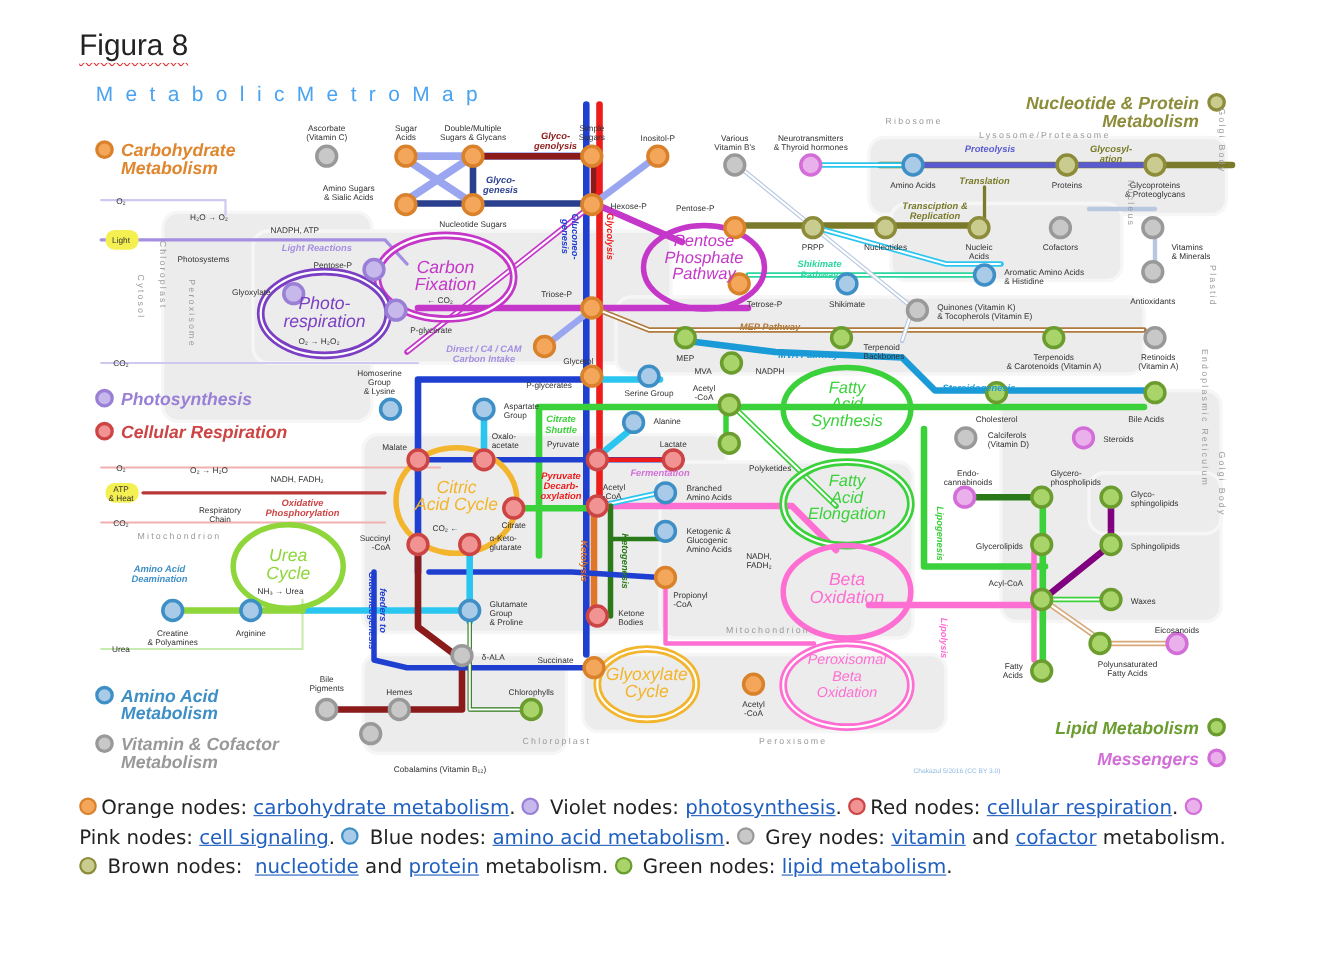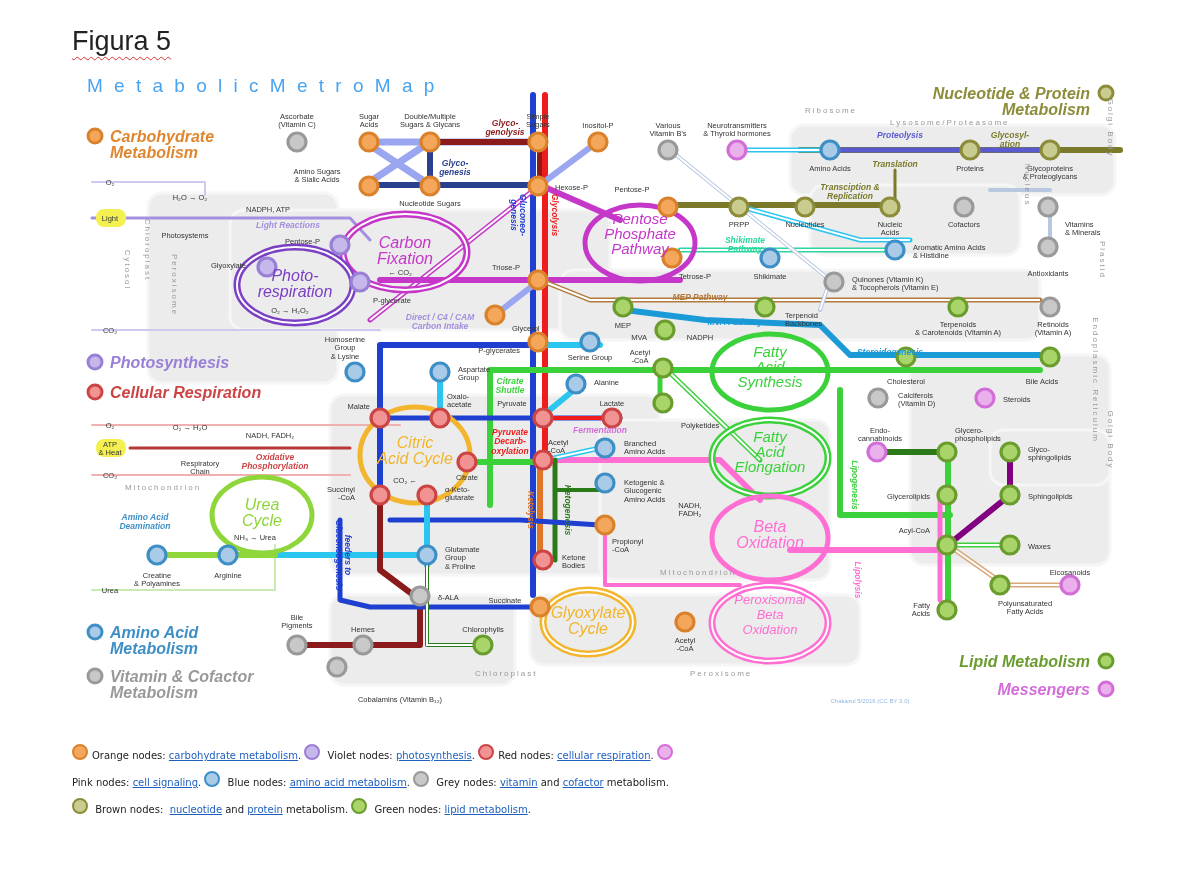--- a/index.html
+++ b/index.html
@@ -1,27 +1,27 @@
 <!DOCTYPE html>
 <html><head>
 <meta charset="utf-8">
 <style>
   html, body { margin: 0; padding: 0; background: #ffffff; }
   body { width: 1199px; height: 891px; position: relative; overflow: hidden; font-family: "Liberation Sans", sans-serif; }
   #fig-title { position: absolute; left: 72px; top: 26px; font-size: 27px; color: #222; font-family: "Liberation Sans", sans-serif; text-decoration: underline wavy #d33; text-decoration-thickness: 1px; text-underline-offset: 6px; }
   #map { position: absolute; left: 68px; top: 68px; width: 1060px; height: 650px; }
-  #caption { position: absolute; left: 72px; top: 742px; width: 1060px; font-family: "DejaVu Sans", sans-serif; font-size: 10px; line-height: 27px; color: #222; }
+  #caption { position: absolute; left: 72px; top: 721px; width: 1060px; font-family: "DejaVu Sans", sans-serif; font-size: 18px; line-height: 27px; color: #222; }
   #caption .dot { display: inline-block; width: 16px; height: 16px; border-radius: 50%; vertical-align: -1px; margin-right: 4px; box-sizing: border-box; border: 2px solid; }
   #caption a { color: #1f5fbf; text-decoration: underline; cursor: pointer; }
   svg text { font-family: "Liberation Sans", sans-serif; }
 </style>
 </head>
 <body>
 
-<div id="fig-title">Figura 5</div>
+<div id="fig-title">Figura 8</div>
 
 <svg id="map" viewBox="0 0 1060 650" xmlns="http://www.w3.org/2000/svg">
   <g id="compartments-layer">
       <rect x="80" y="125" width="190" height="190" rx="14" fill="#ececec" stroke="#f6f6f6" stroke-width="3"></rect>
       <rect x="162" y="142" width="380" height="120" rx="14" fill="#ececec" stroke="#f6f6f6" stroke-width="3"></rect>
       <rect x="722" y="57" width="325" height="70" rx="14" fill="#ececec" stroke="#f6f6f6" stroke-width="3"></rect>
       <rect x="742" y="117" width="210" height="70" rx="14" fill="#ececec" stroke="#f6f6f6" stroke-width="3"></rect>
       <rect x="492" y="202" width="480" height="70" rx="14" fill="#ececec" stroke="#f6f6f6" stroke-width="3"></rect>
       <rect x="262" y="327" width="330" height="180" rx="14" fill="#ececec" stroke="#f6f6f6" stroke-width="3"></rect>
       <rect x="532" y="352" width="230" height="160" rx="14" fill="#ececec" stroke="#f6f6f6" stroke-width="3"></rect>

